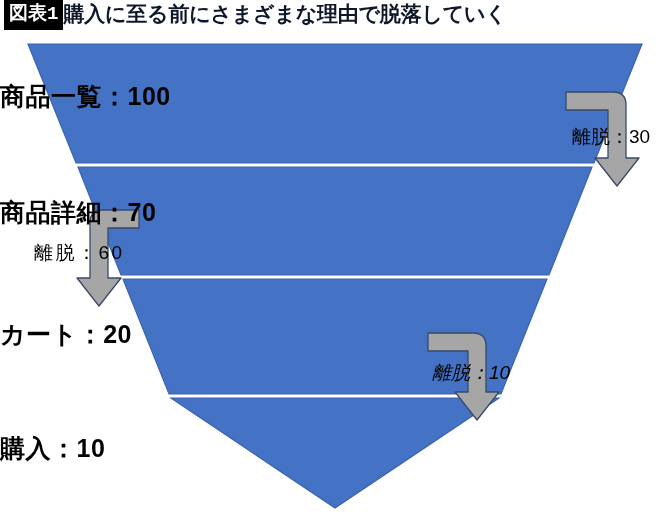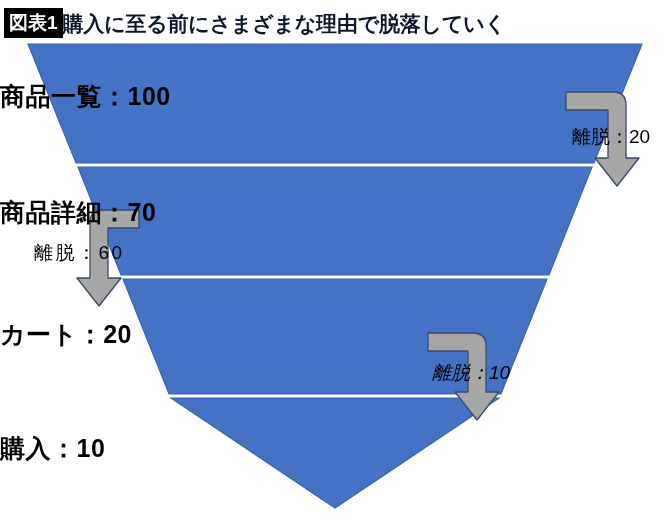--- a/index.html
+++ b/index.html
@@ -20,22 +20,23 @@
   }
 
   
   #title-row {
     position: absolute;
     left: 0px;
     top: 0px;
     width: 670px;
     height: 38px;
     display: flex;
-    align-items: flex-end;
+    align-items: flex-start;
     white-space: nowrap;
+    font-family: Liberation Mono, monospace;
   }
   #figure-badge {
     display: inline-block;
     background: #000000;
     color: #ffffff;
     font-size: 19px;
     font-weight: bold;
     line-height: 1;
     padding: 5px 5px 6px 5px;
     margin-left: 4px;
@@ -150,18 +151,18 @@
                  L 468,351
                  L 428,351 Z" fill="#A6A6A6" stroke="#3A4A66" stroke-width="1.3" stroke-linejoin="round"></path>
       </g>
     </svg>
 
     <div class="funnel-label" id="label-stage-0">商品一覧：100</div>
     <div class="funnel-label" id="label-stage-1">商品詳細：70</div>
     <div class="funnel-label" id="label-stage-2">カート：20</div>
     <div class="funnel-label" id="label-stage-3">購入：10</div>
 
-    <div class="dropoff-label" id="dropoff-label-0">離脱：20</div>
+    <div class="dropoff-label" id="dropoff-label-0">離脱：30</div>
     <div class="dropoff-label" id="dropoff-label-1">離脱：60</div>
     <div class="dropoff-label" id="dropoff-label-2">離脱：10</div>
 
   </div>
 </div>
 
 </body></html>

